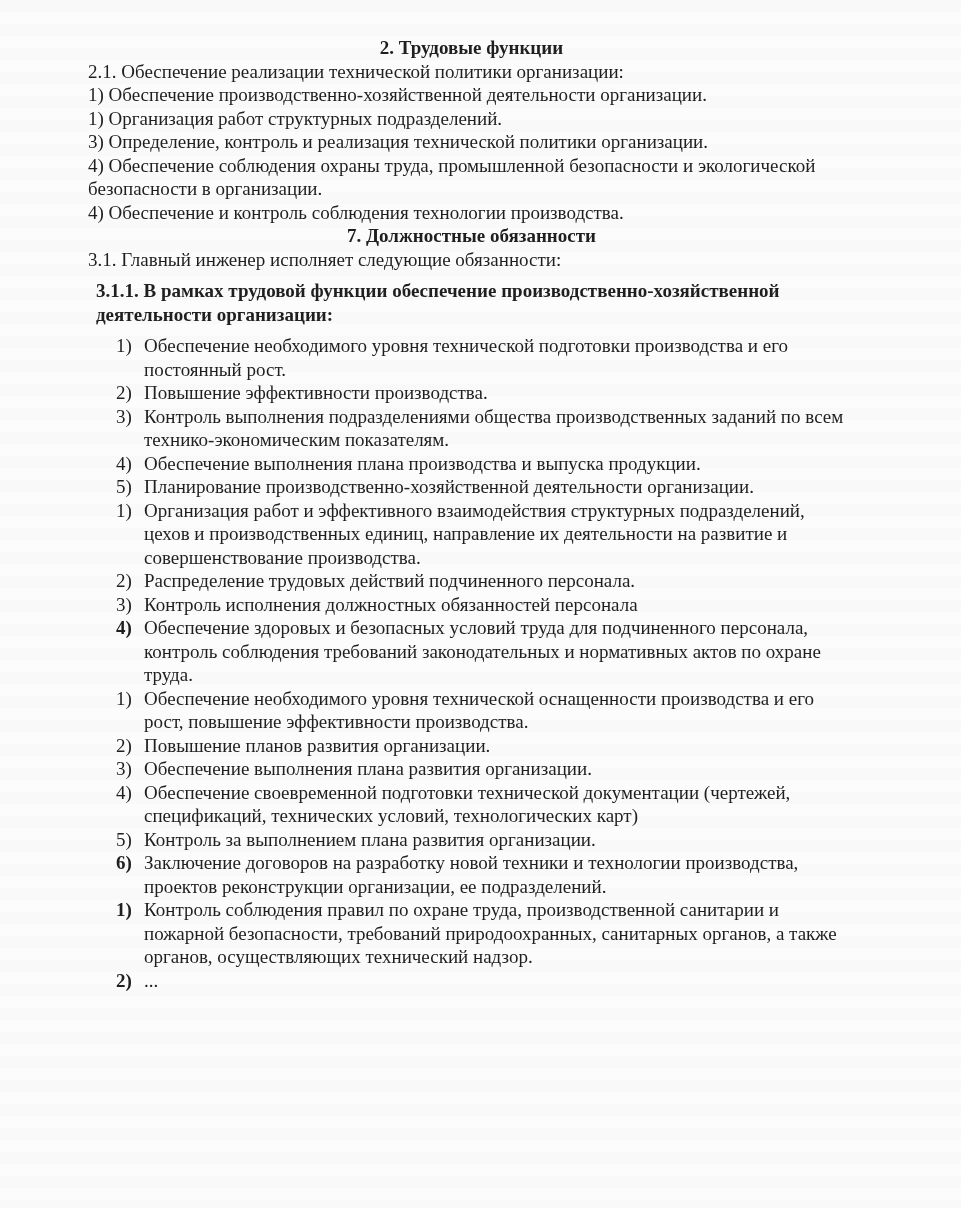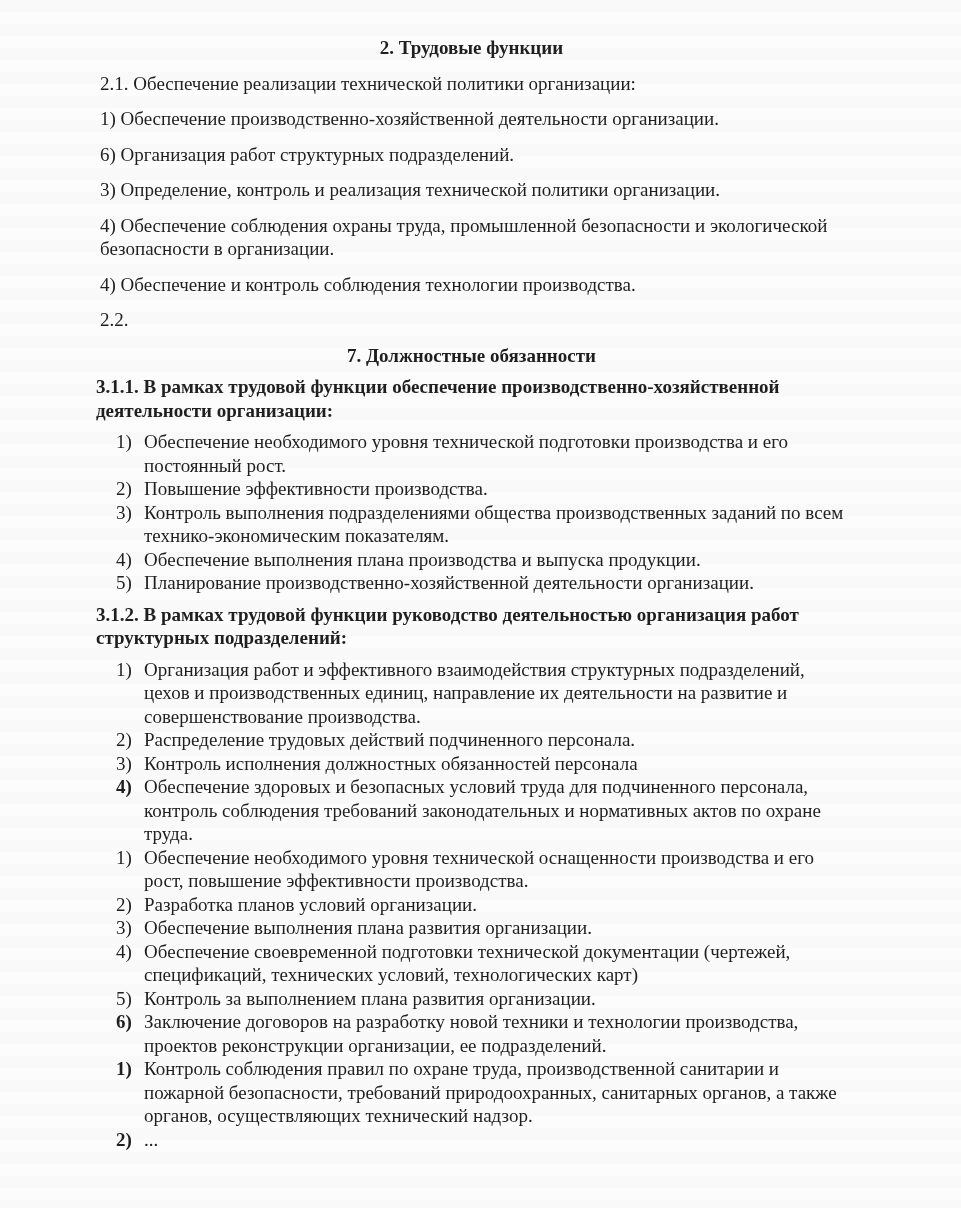--- a/index.html
+++ b/index.html
@@ -24,21 +24,21 @@
     color: #1f1f1f;
     overflow: hidden;
   }
   .heading {
     margin: 0;
     font-size: 19px;
     font-weight: bold;
     text-align: center;
   }
   .para {
-    margin: 12px;
+    margin: 0;
     font-weight: normal;
   }
   .bold-para {
     margin: 8px;
     font-weight: bold;
   }
   .list-item {
     display: flex;
     padding-left: 28px;
   }
@@ -53,26 +53,26 @@
     flex: 1;
   }
 </style>
 </head>
 <body>
 
 <div class="page">
     <div class="heading">2. Трудовые функции</div>
     <div class="para">2.1. Обеспечение реализации технической политики организации:</div>
     <div class="para">1) Обеспечение производственно-хозяйственной деятельности организации.</div>
-    <div class="para">6) Организация работ структурных подразделений.</div>
+    <div class="para">1) Организация работ структурных подразделений.</div>
     <div class="para">3) Определение, контроль и реализация технической политики организации.</div>
     <div class="para">4) Обеспечение соблюдения охраны труда, промышленной безопасности и экологической безопасности в организации.</div>
     <div class="para">4) Обеспечение и контроль соблюдения технологии производства.</div>
-    <div class="para">2.2.</div>
     <div class="heading">7. Должностные обязанности</div>
+    <div class="para">3.1. Главный инженер исполняет следующие обязанности:</div>
     <div class="bold-para">3.1.1. В рамках трудовой функции обеспечение производственно-хозяйственной деятельности организации:</div>
     <div class="list-item">
       <span class="num">1)</span>
       <span class="txt">Обеспечение необходимого уровня технической подготовки производства и его постоянный рост.</span>
     </div>
     <div class="list-item">
       <span class="num">2)</span>
       <span class="txt">Повышение эффективности производства.</span>
     </div>
     <div class="list-item">
@@ -80,21 +80,20 @@
       <span class="txt">Контроль выполнения подразделениями общества производственных заданий по всем технико-экономическим показателям.</span>
     </div>
     <div class="list-item">
       <span class="num">4)</span>
       <span class="txt">Обеспечение выполнения плана производства и выпуска продукции.</span>
     </div>
     <div class="list-item">
       <span class="num">5)</span>
       <span class="txt">Планирование производственно-хозяйственной деятельности организации.</span>
     </div>
-    <div class="bold-para">3.1.2. В рамках трудовой функции руководство деятельностью организация работ структурных подразделений:</div>
     <div class="list-item">
       <span class="num">1)</span>
       <span class="txt">Организация работ и эффективного взаимодействия структурных подразделений, цехов и производственных единиц, направление их деятельности на развитие и совершенствование производства.</span>
     </div>
     <div class="list-item">
       <span class="num">2)</span>
       <span class="txt">Распределение трудовых действий подчиненного персонала.</span>
     </div>
     <div class="list-item">
       <span class="num">3)</span>
@@ -103,21 +102,21 @@
     <div class="list-item">
       <span class="num bold">4)</span>
       <span class="txt">Обеспечение здоровых и безопасных условий труда для подчиненного персонала, контроль соблюдения требований законодательных и нормативных актов по охране труда.</span>
     </div>
     <div class="list-item">
       <span class="num">1)</span>
       <span class="txt">Обеспечение необходимого уровня технической оснащенности производства и его рост, повышение эффективности производства.</span>
     </div>
     <div class="list-item">
       <span class="num">2)</span>
-      <span class="txt">Разработка планов условий организации.</span>
+      <span class="txt">Повышение планов развития организации.</span>
     </div>
     <div class="list-item">
       <span class="num">3)</span>
       <span class="txt">Обеспечение выполнения плана развития организации.</span>
     </div>
     <div class="list-item">
       <span class="num">4)</span>
       <span class="txt">Обеспечение своевременной подготовки технической документации (чертежей, спецификаций, технических условий, технологических карт)</span>
     </div>
     <div class="list-item">

